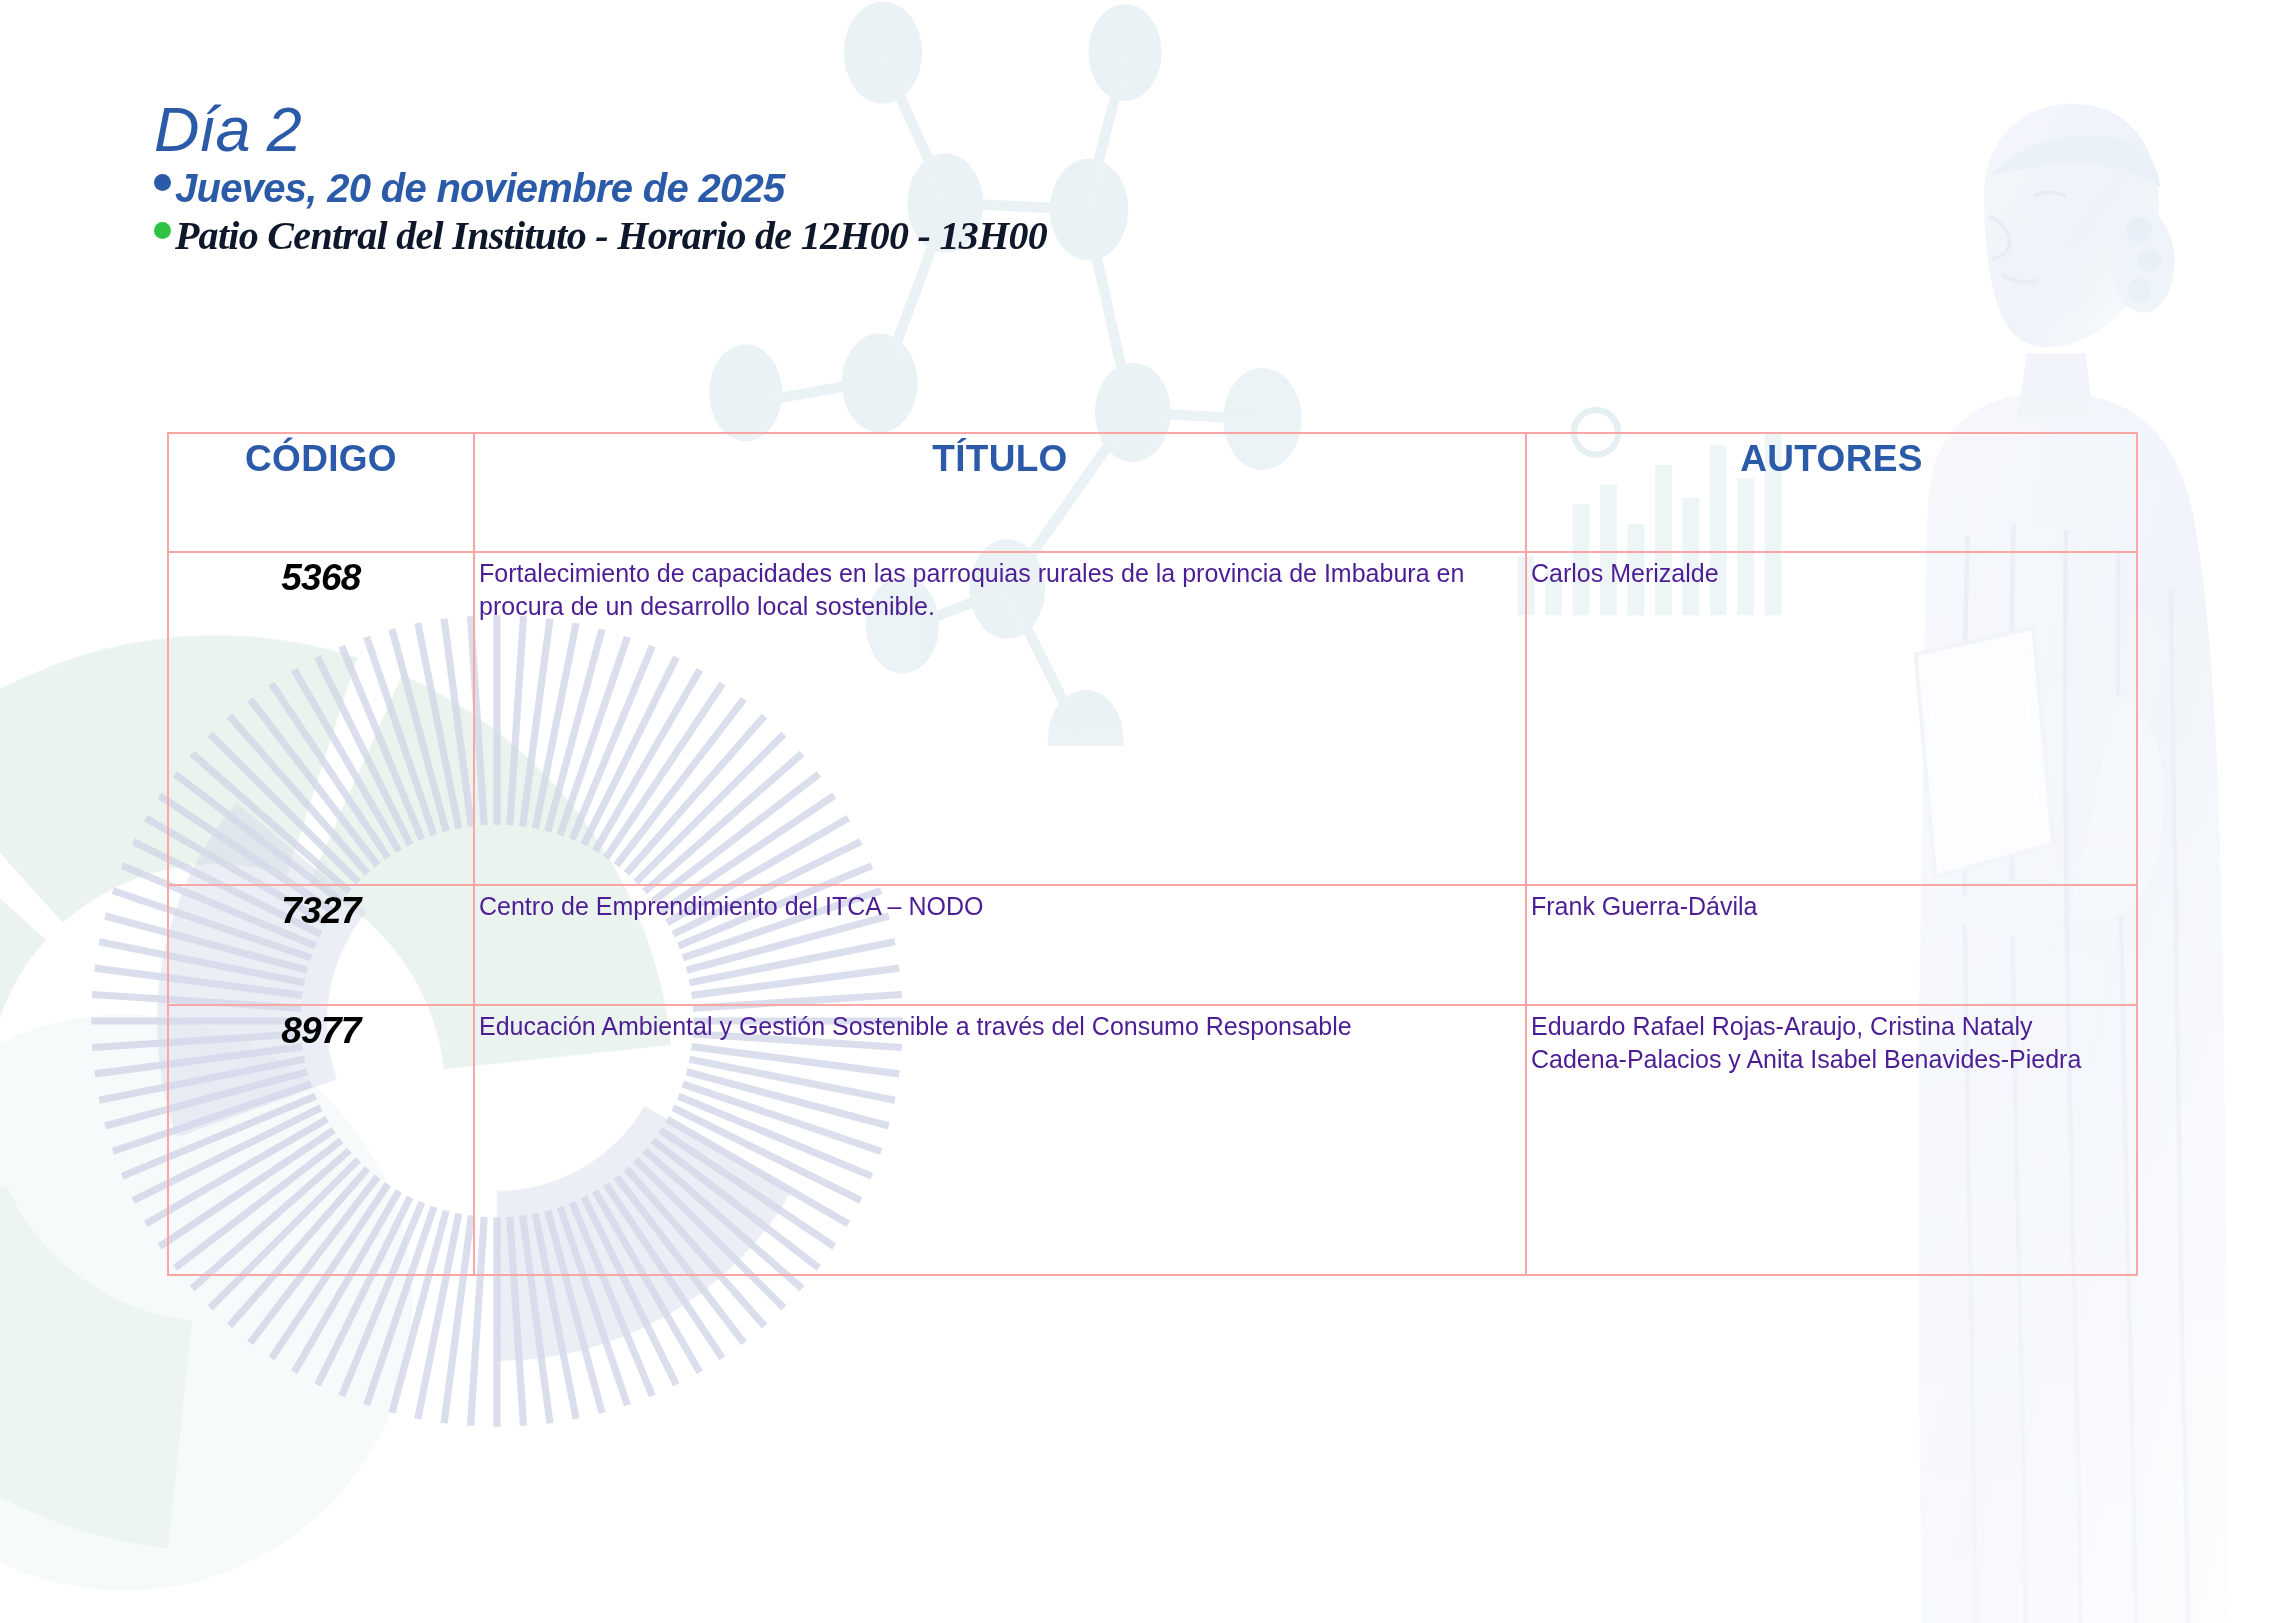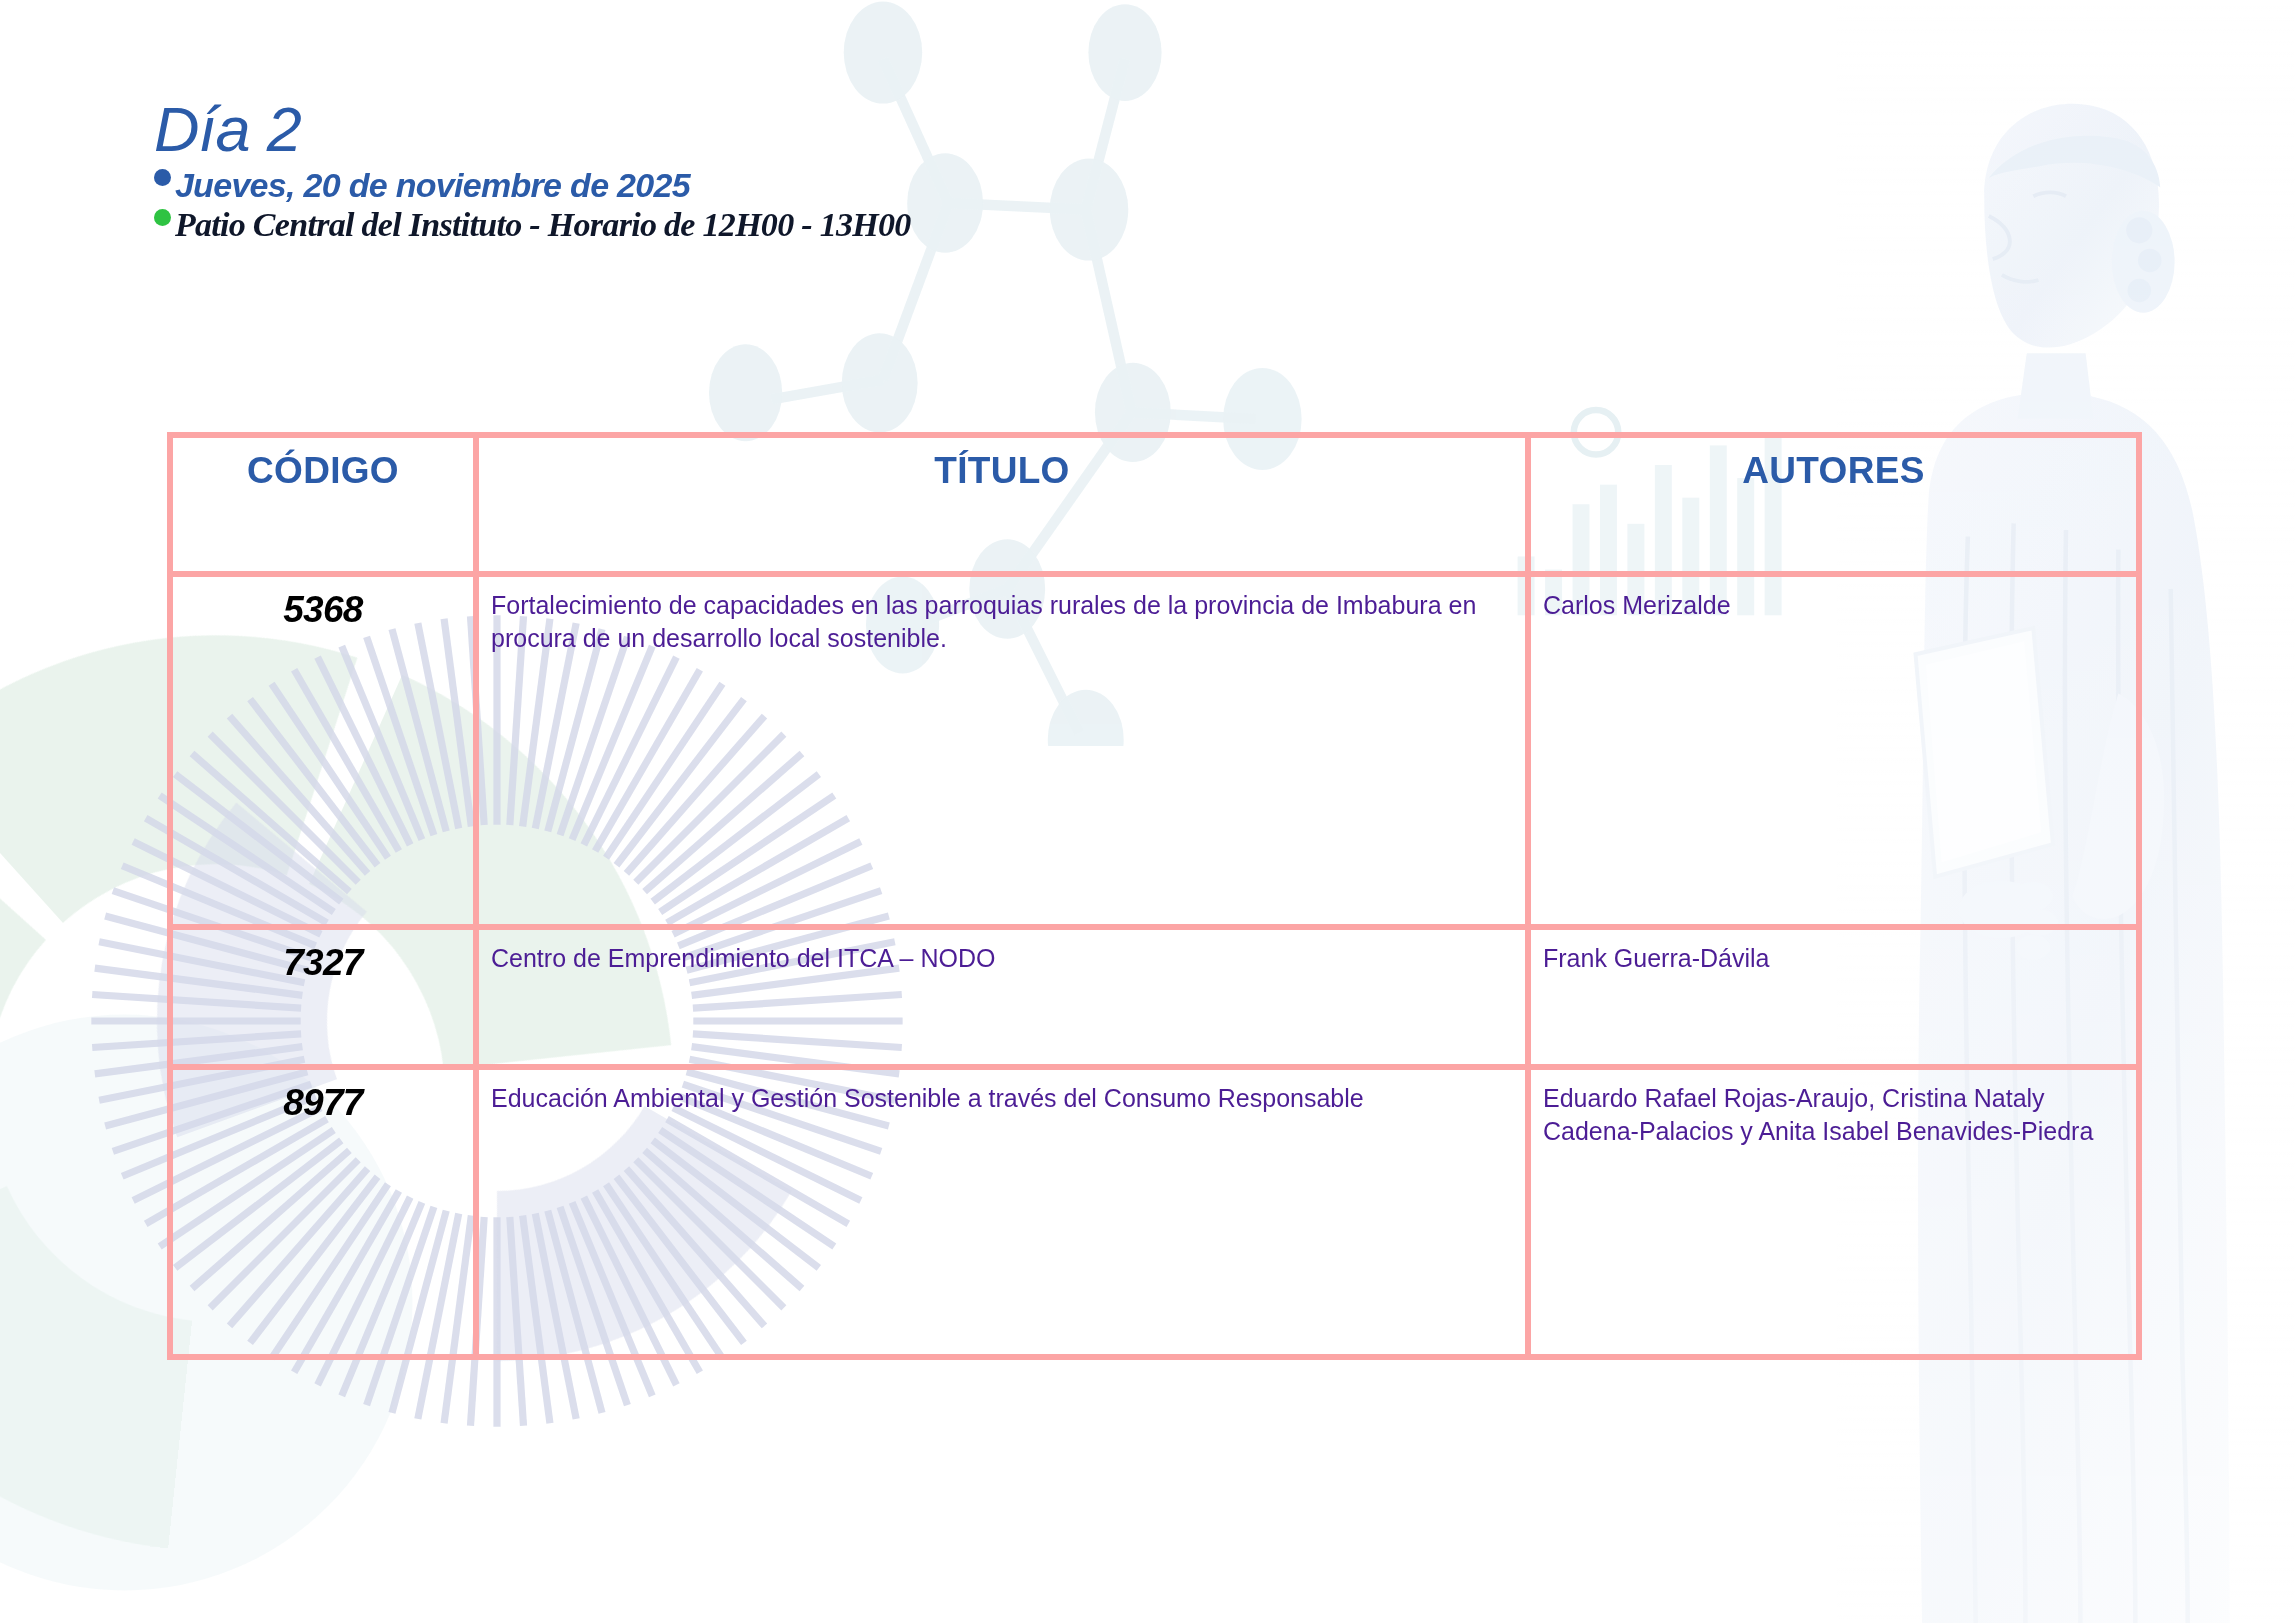--- a/index.html
+++ b/index.html
@@ -45,21 +45,21 @@
     font-style: italic;
     color: #2B5BA8;
     line-height: 1.0;
     letter-spacing: -0.7px;
     margin: 0 0 3.9px 0;
     white-space: nowrap;
   }
   .bullet-line {
     display: flex;
     align-items: baseline;
-    font-size: 34px;
+    font-size: 40px;
     font-weight: bold;
     font-style: italic;
     line-height: 1.18;
     letter-spacing: -0.7px;
     white-space: nowrap;
   }
   .bullet-dot {
     display: inline-block;
     width: 17px;
     height: 17px;
@@ -83,24 +83,24 @@
     border-collapse: collapse;
     table-layout: fixed;
     z-index: 5;
   }
   #schedule-table col.c-code   { width: 306px; }
   #schedule-table col.c-title  { width: 1052px; }
   #schedule-table col.c-author { width: 611px; }
 
   #schedule-table th,
   #schedule-table td {
-    border: 6px solid #fca5a5;
+    border: 2px solid #fca5a5;
     vertical-align: top;
     background: transparent;
-    padding: 12px;
+    padding: 4px;
   }
 
   thead th {
     height: 109px;
     vertical-align: middle;
     text-align: center;
     color: #2B5BA8;
     font-size: 37px;
     font-weight: bold;
     letter-spacing: 0.3px;

